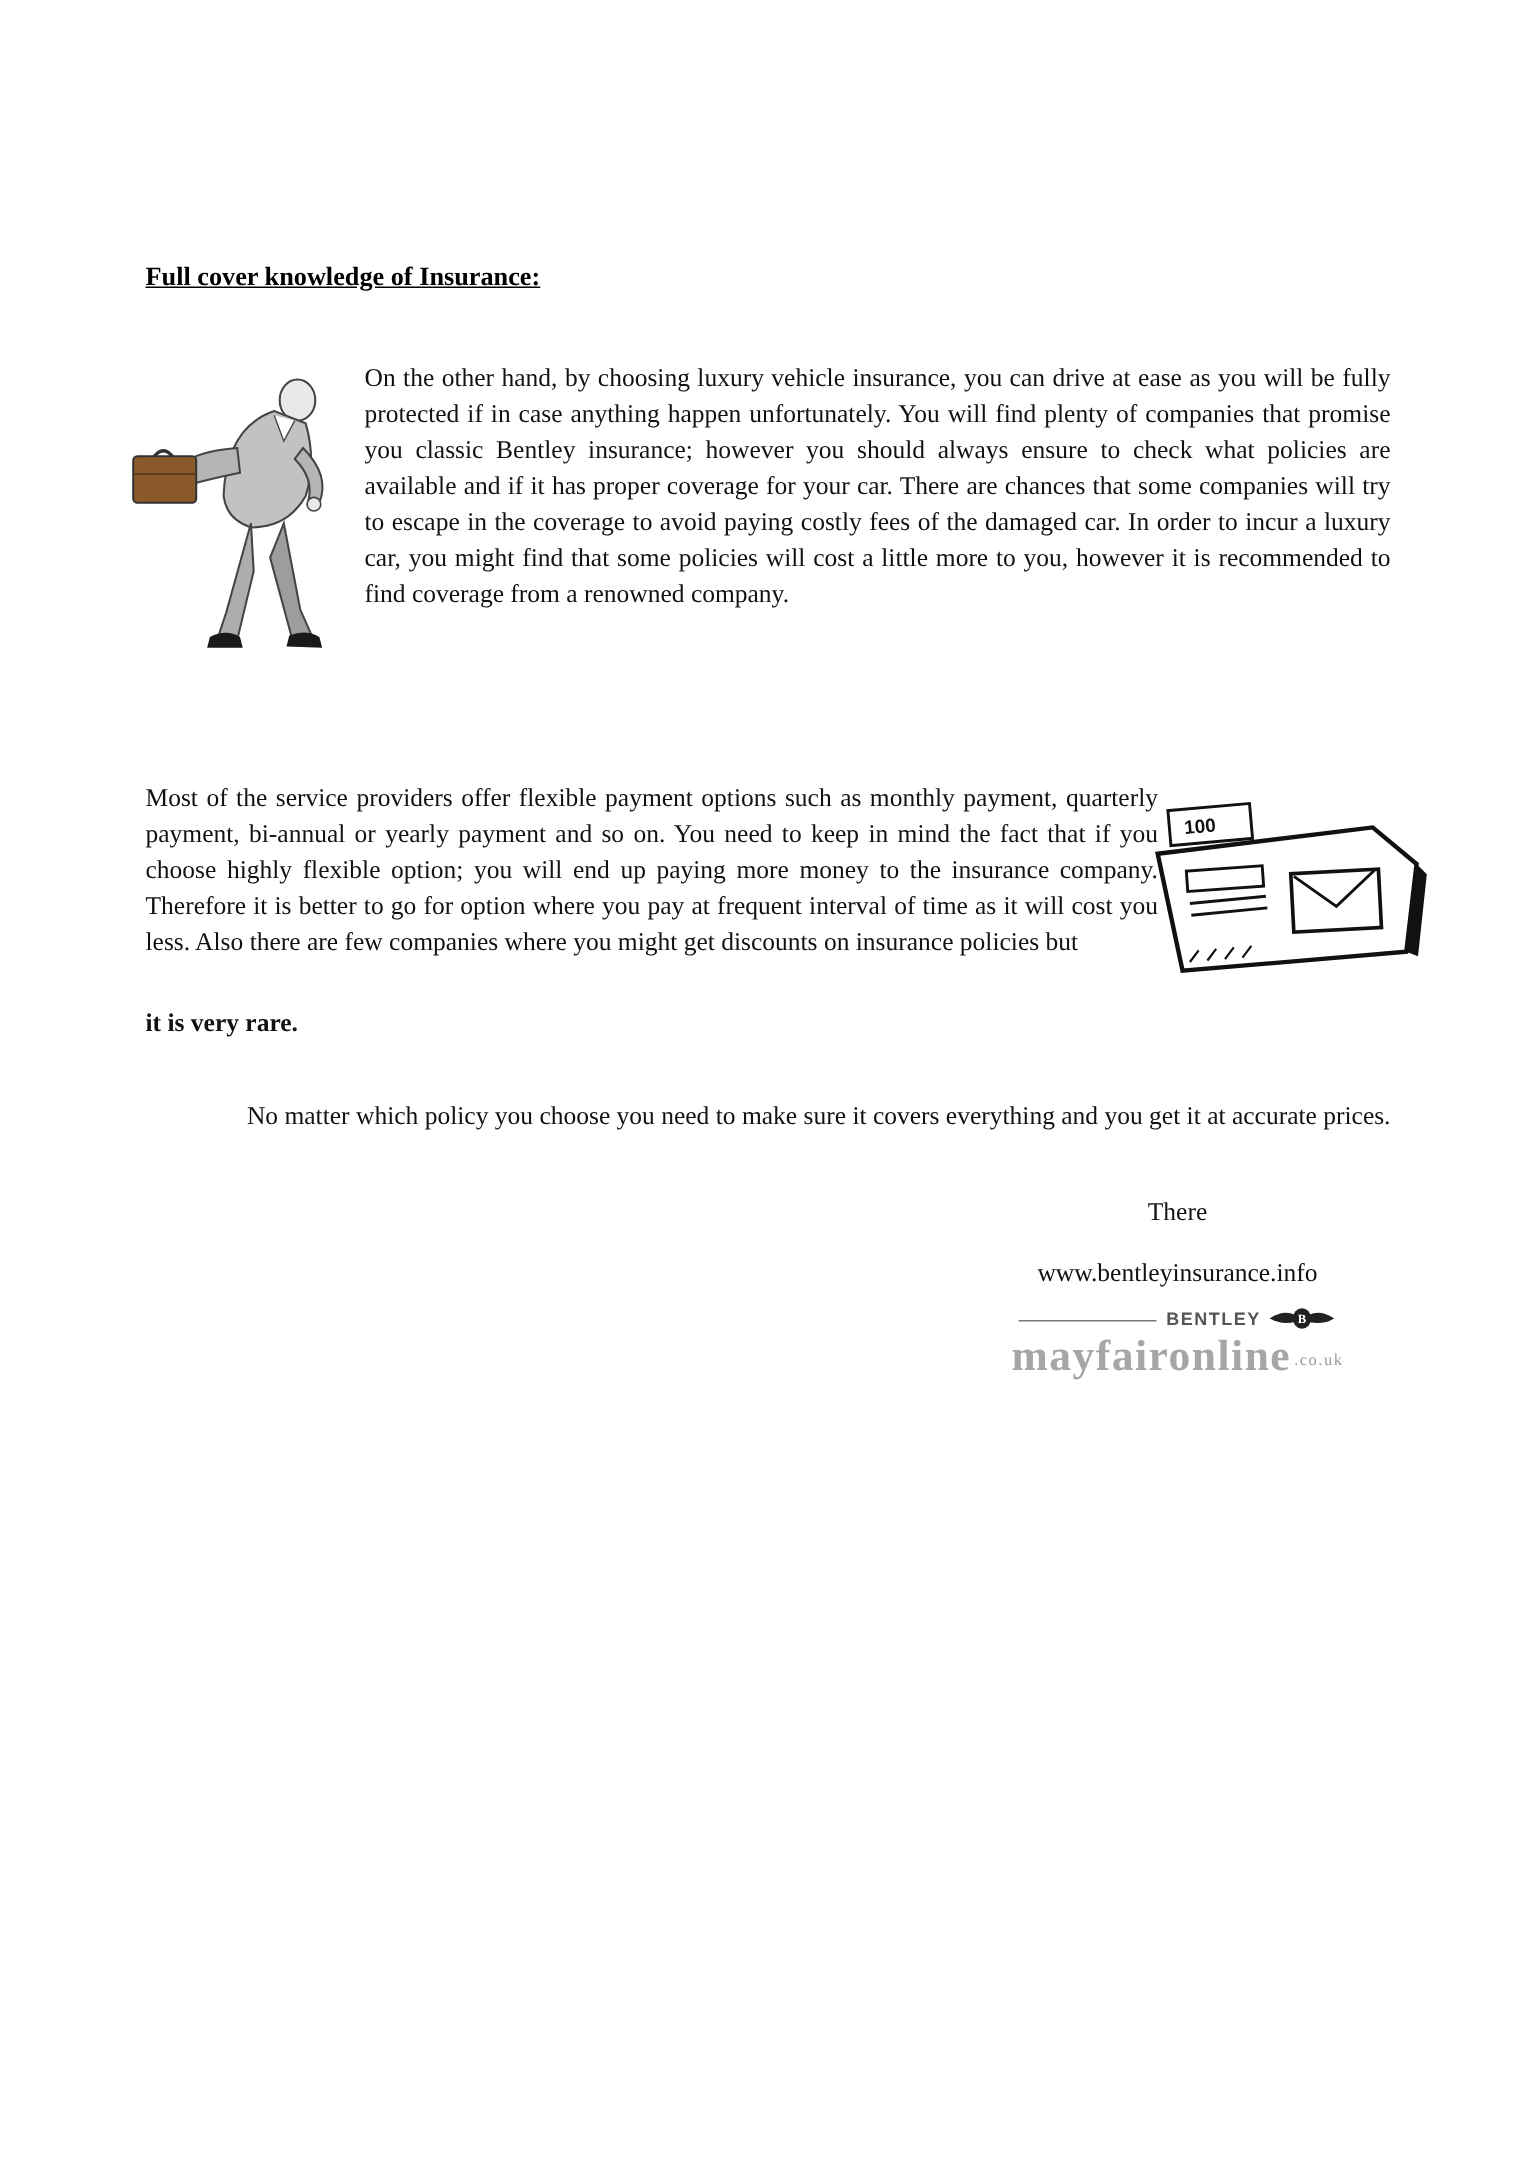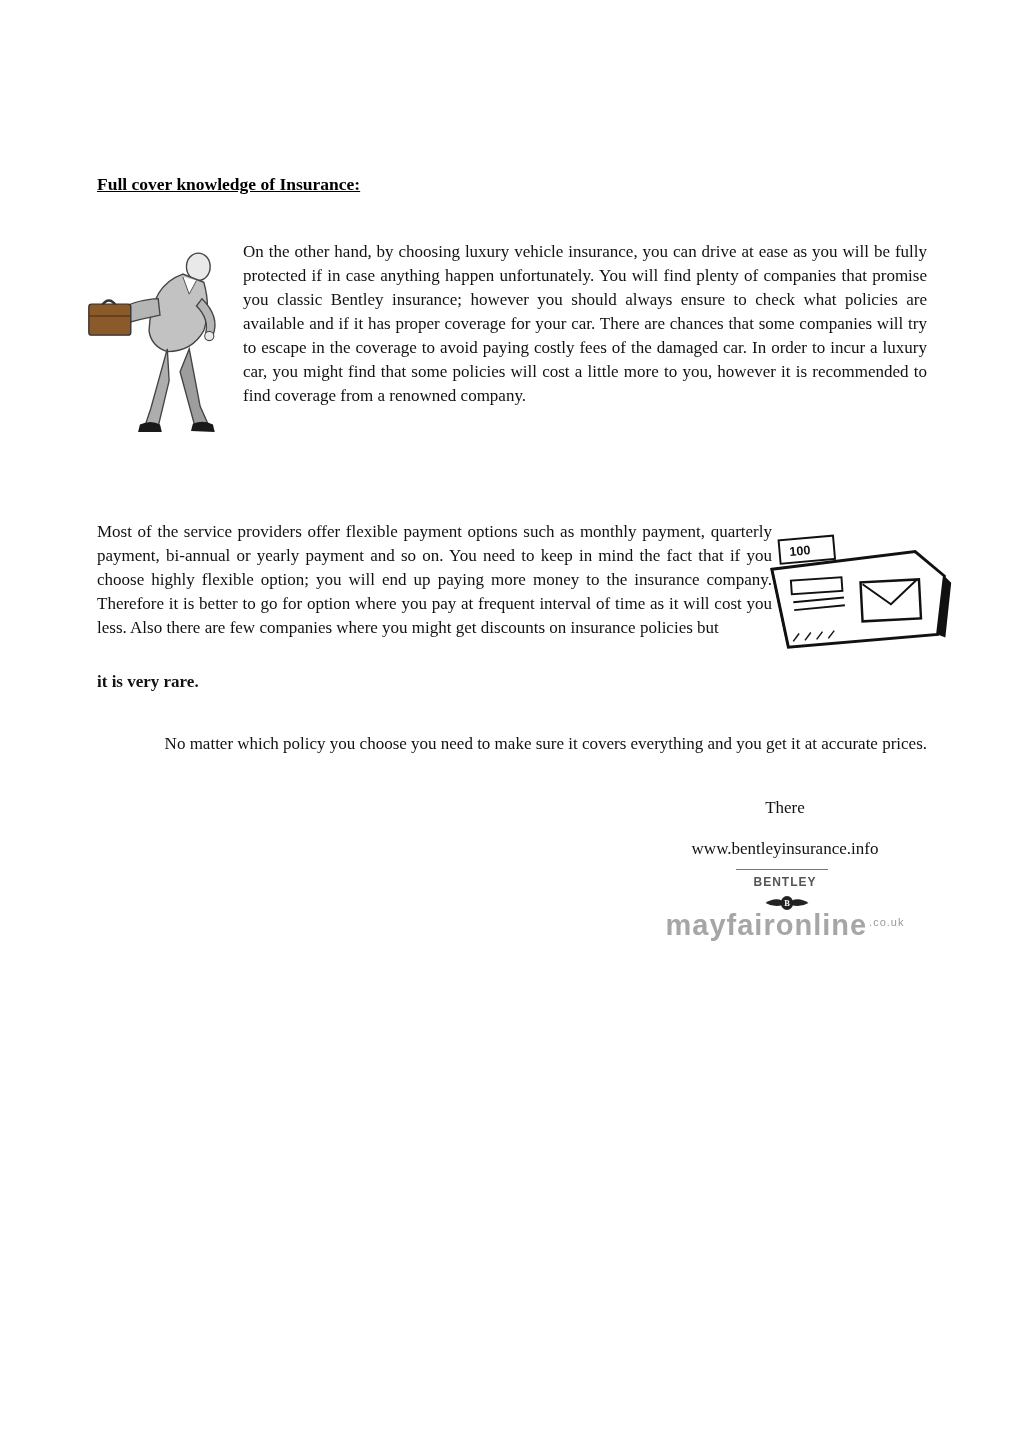--- a/index.html
+++ b/index.html
@@ -60,40 +60,39 @@
     text-align: center;
   }
   .signoff p { margin: 0; }
   .signoff .website { margin-top: 17px; }
   .logo-block { margin-top: 6px; }
   .logo-top {
     display: flex;
     align-items: center;
     justify-content: center;
     font-family: "Liberation Sans", sans-serif;
-    flex-direction: column;
   }
   .logo-rule {
     width: 92px;
     border-top: 1.5px solid #777777;
     margin-right: 6px;
     margin-top: 2px;
   }
   .logo-brand {
     font-size: 12px;
     font-weight: bold;
     letter-spacing: 1px;
     color: #555555;
   }
   .logo-wings { width: 46px; height: 18px; margin-left: 4px; }
   .logo-bottom {
     display: flex;
-    align-items: flex-start;
+    align-items: flex-end;
     justify-content: center;
-    font-family: Liberation Sans, sans-serif;
+    font-family: Liberation Serif, serif;
     margin-top: -2px;
   }
   .logo-name {
     font-size: 29px;
     font-weight: bold;
     letter-spacing: 1px;
     color: #a6a6a6;
     line-height: 30px;
   }
   .logo-tld {

